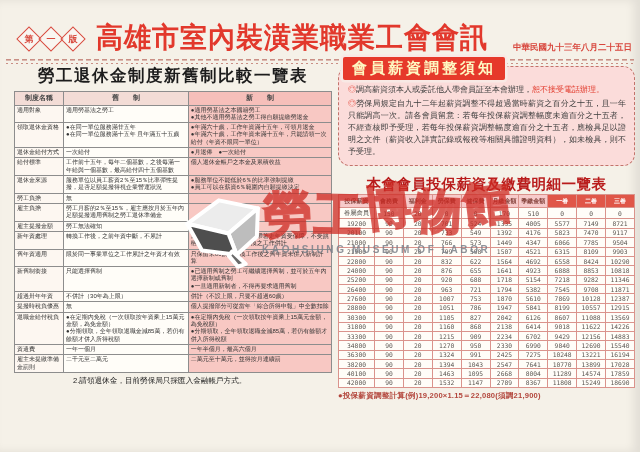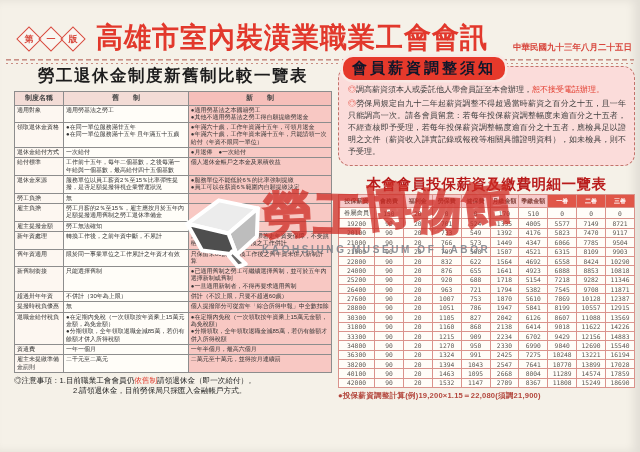--- a/index.html
+++ b/index.html
@@ -28,22 +28,22 @@
   table.pension th.new-h{background:#f6bfba;}
   .col-name{width:48px;} .col-old{width:122px;} .col-new{width:140px;}
   td.c-name{background:#fdf7f1;}
   td.c-new{background:#f8c8c3;}
   .notes{margin-top:3px;font-size:7.6px;color:#222;line-height:1.35;}
   .notes .indent{margin-left:59px;}
   
   .right{position:absolute;left:338px;top:66px;width:297px;}
   .notice{position:relative;background:#fbdcda;border:1.7px dashed #c2736b;border-radius:12px;
           padding:17px 8px 5px 9px;}
-  .notice-title{position:absolute;top:-10px;left:4px;background:#e6392b;color:#0f172a;font-weight:bold;
-          font-size:15px;letter-spacing:3px;padding:1.5px 9px 2.5px;border-radius:10px;
+  .notice-title{position:absolute;top:-10px;left:4px;background:#e6392b;color:#fef9c3;font-weight:bold;
+          font-size:15px;letter-spacing:3px;padding:1.5px 9px 2.5px;border-radius:2px;
           box-shadow:0 0 0 2.5px #f8e9e5;white-space:nowrap;}
   .notice p{margin:0 0 2px;font-size:8px;line-height:1.5;color:#3d3d3d;text-align:justify;}
   .red{color:#e23c2e;}
   .fee-title{margin:9px 0 0;font-size:14.5px;font-weight:bold;color:#b91c1c;text-align:center;letter-spacing:0.5px;}
   table.fee{width:100%;border-collapse:collapse;table-layout:fixed;font-size:6.3px;color:#5a5550;
         font-family:"DejaVu Sans Mono",monospace;}
   table.fee th{background:#f7caca;color:#84413a;border:0.8px solid #da938c;font-size:6px;
         font-family:"Liberation Sans",sans-serif;padding:1.5px 0;font-weight:bold;}
   table.fee th.hot{background:#e05648;color:#fff;}
   table.fee td{border:0.8px solid #da938c;text-align:center;padding:0.7px 0;background:#fffdf8;}
@@ -278,21 +278,20 @@
             <td class="c-old">
               <div>二千元至二萬元</div>
             </td>
             <td class="c-new">
               <div>二萬元至十萬元，並得按月連續罰</div>
             </td>
           </tr>
         </tbody>
     </table>
     <div class="notes">
-      <div><span>◎注意事項：</span><span><span>1.目前職業工會會員仍</span><span class="red">依舊制</span><span>請領退休金（即一次給付）。</span></span></div>
       <div class="indent"><span>2.請領退休金，目前勞保局只採匯入金融帳戶方式。</span></div>
     </div>
   </section>
 
   <section class="right">
     <div class="notice">
       <div class="notice-title">會員薪資調整須知</div>
       <p><span class="red">◎</span><span>調高薪資須本人或委託他人帶會員証至本會辦理，</span><span class="red">恕不接受電話辦理。</span></p>
       <p><span class="red">◎</span><span>勞保局規定自九十二年起薪資調整不得超過當時薪資之百分之十五，且一年只能調高一次。請各會員留意：若每年投保薪資調整幅度未逾百分之十五者，不經查核即予受理，若每年投保薪資調整幅度逾百分之十五者，應檢具足以證明之文件（薪資收入詳實記錄或報稅等相關具體證明資料），如未檢具，則不予受理。</span></p>
     </div>

